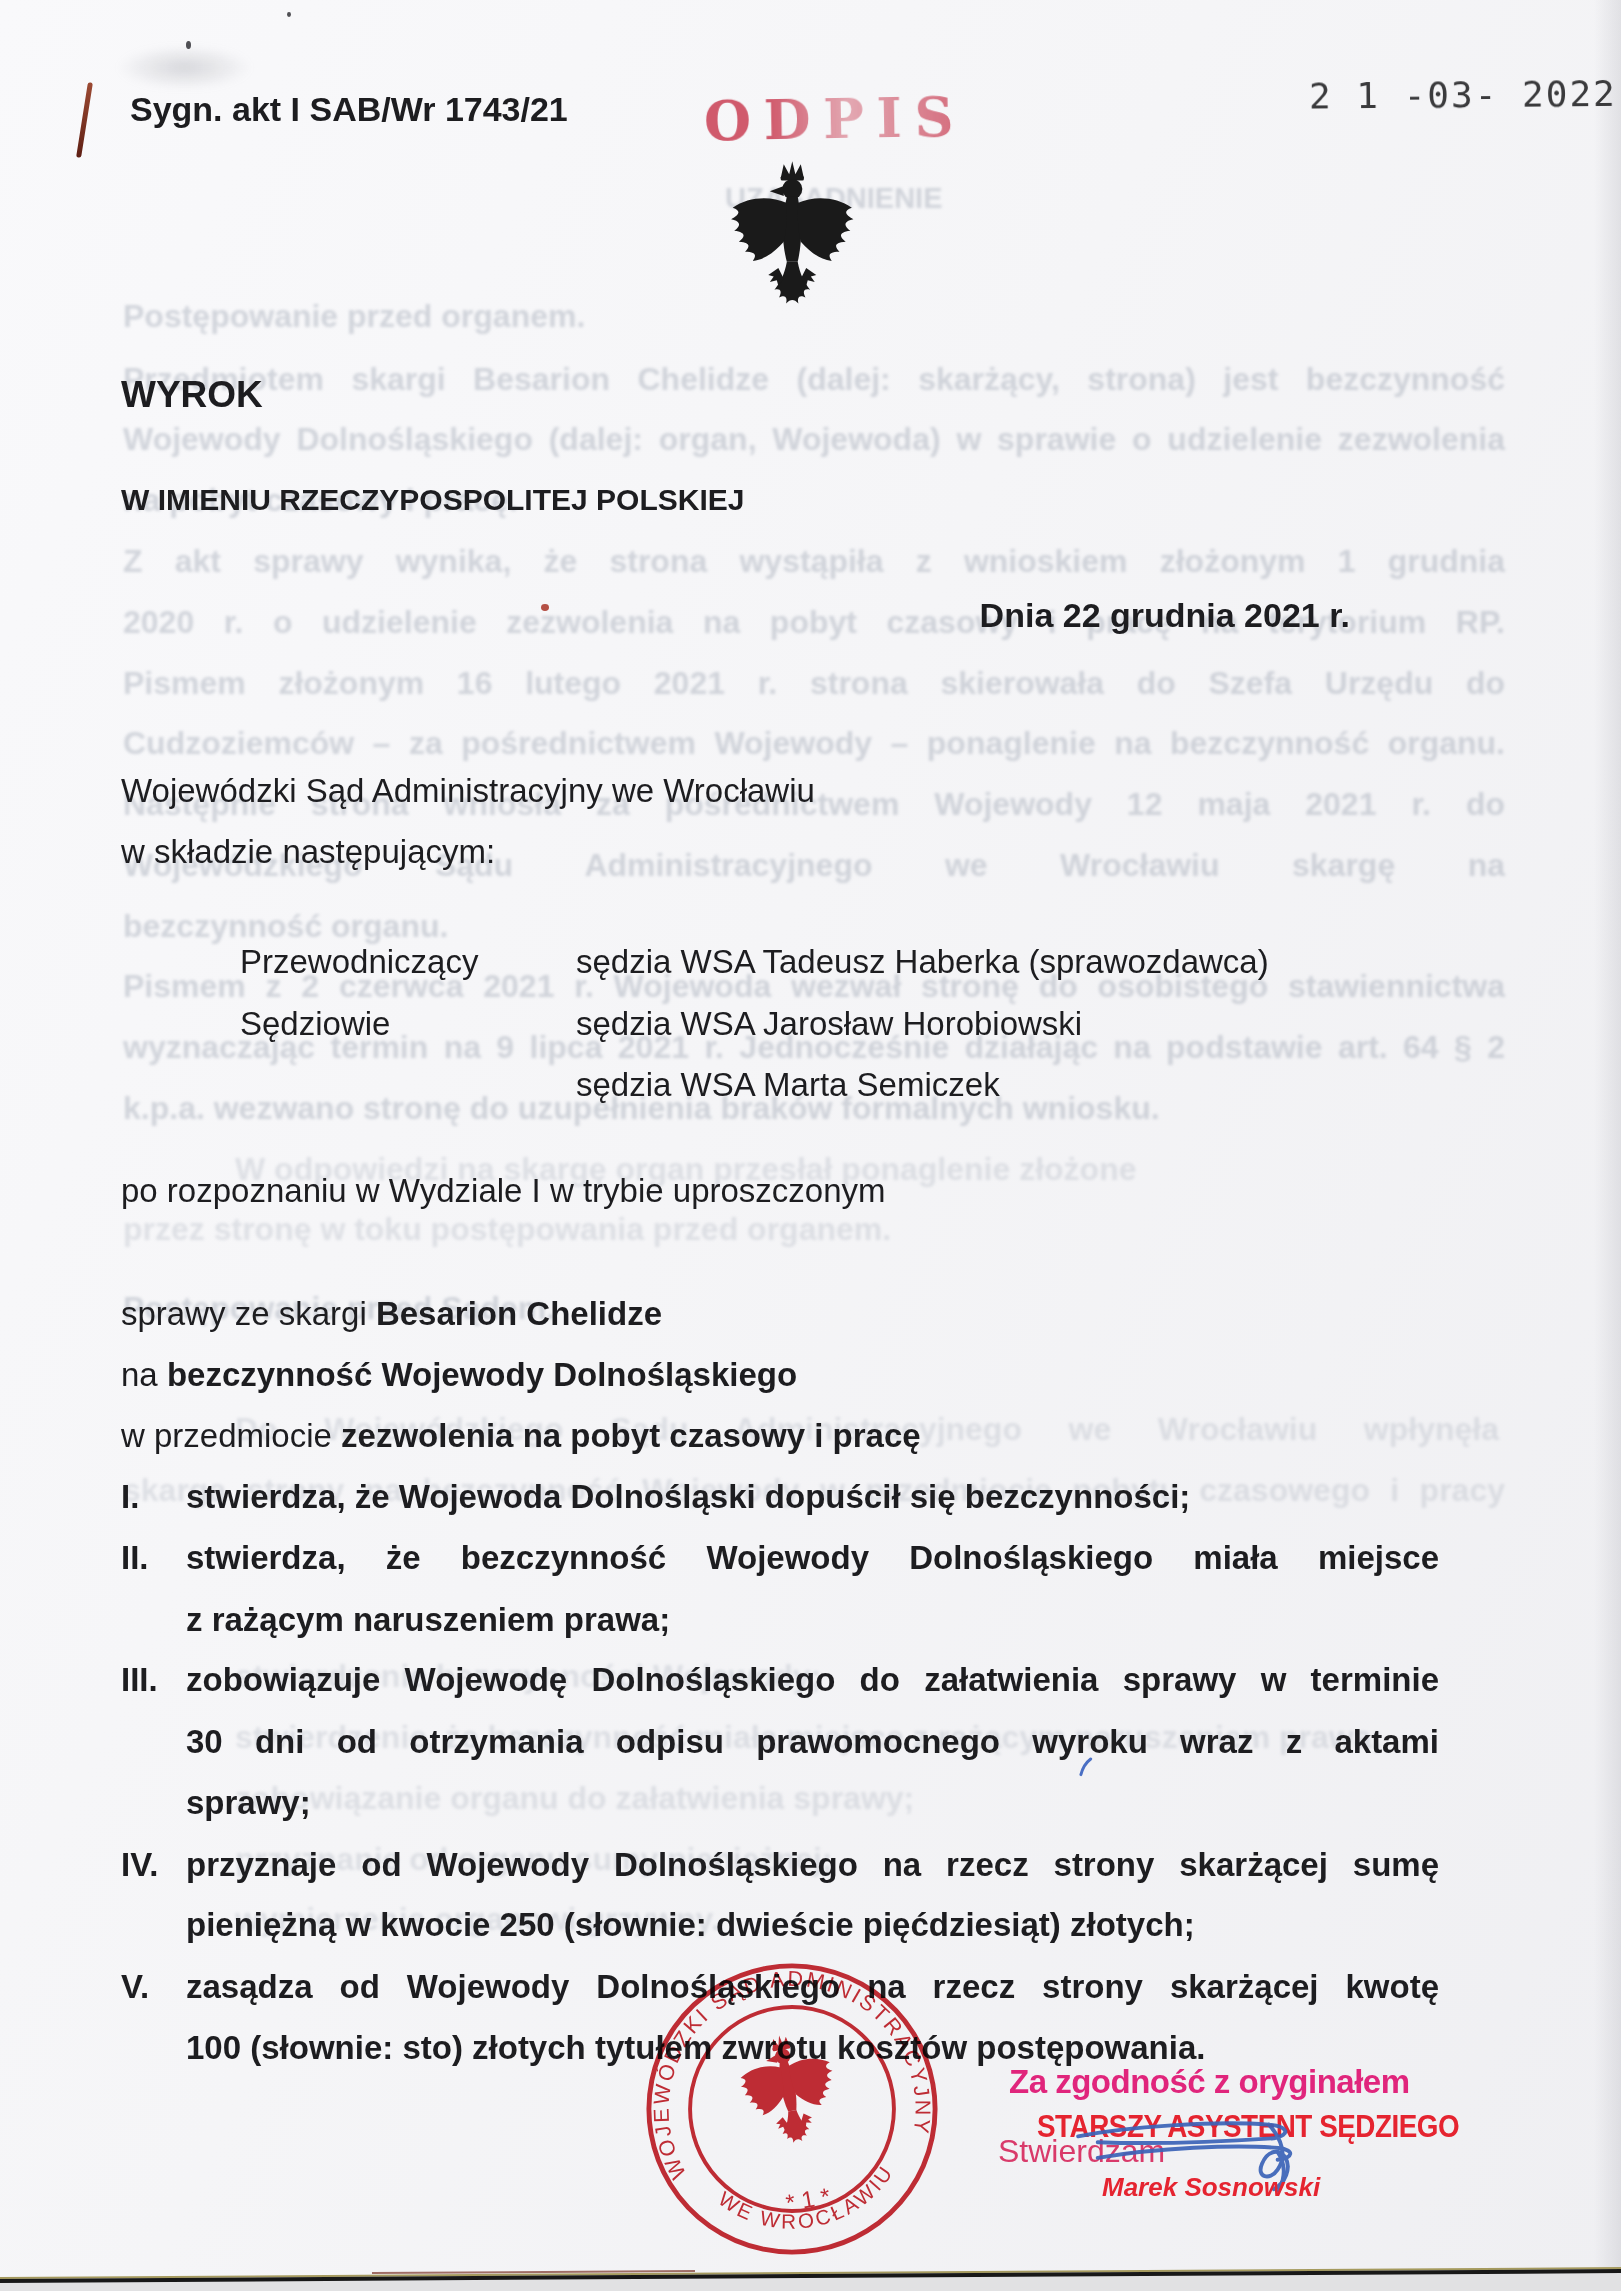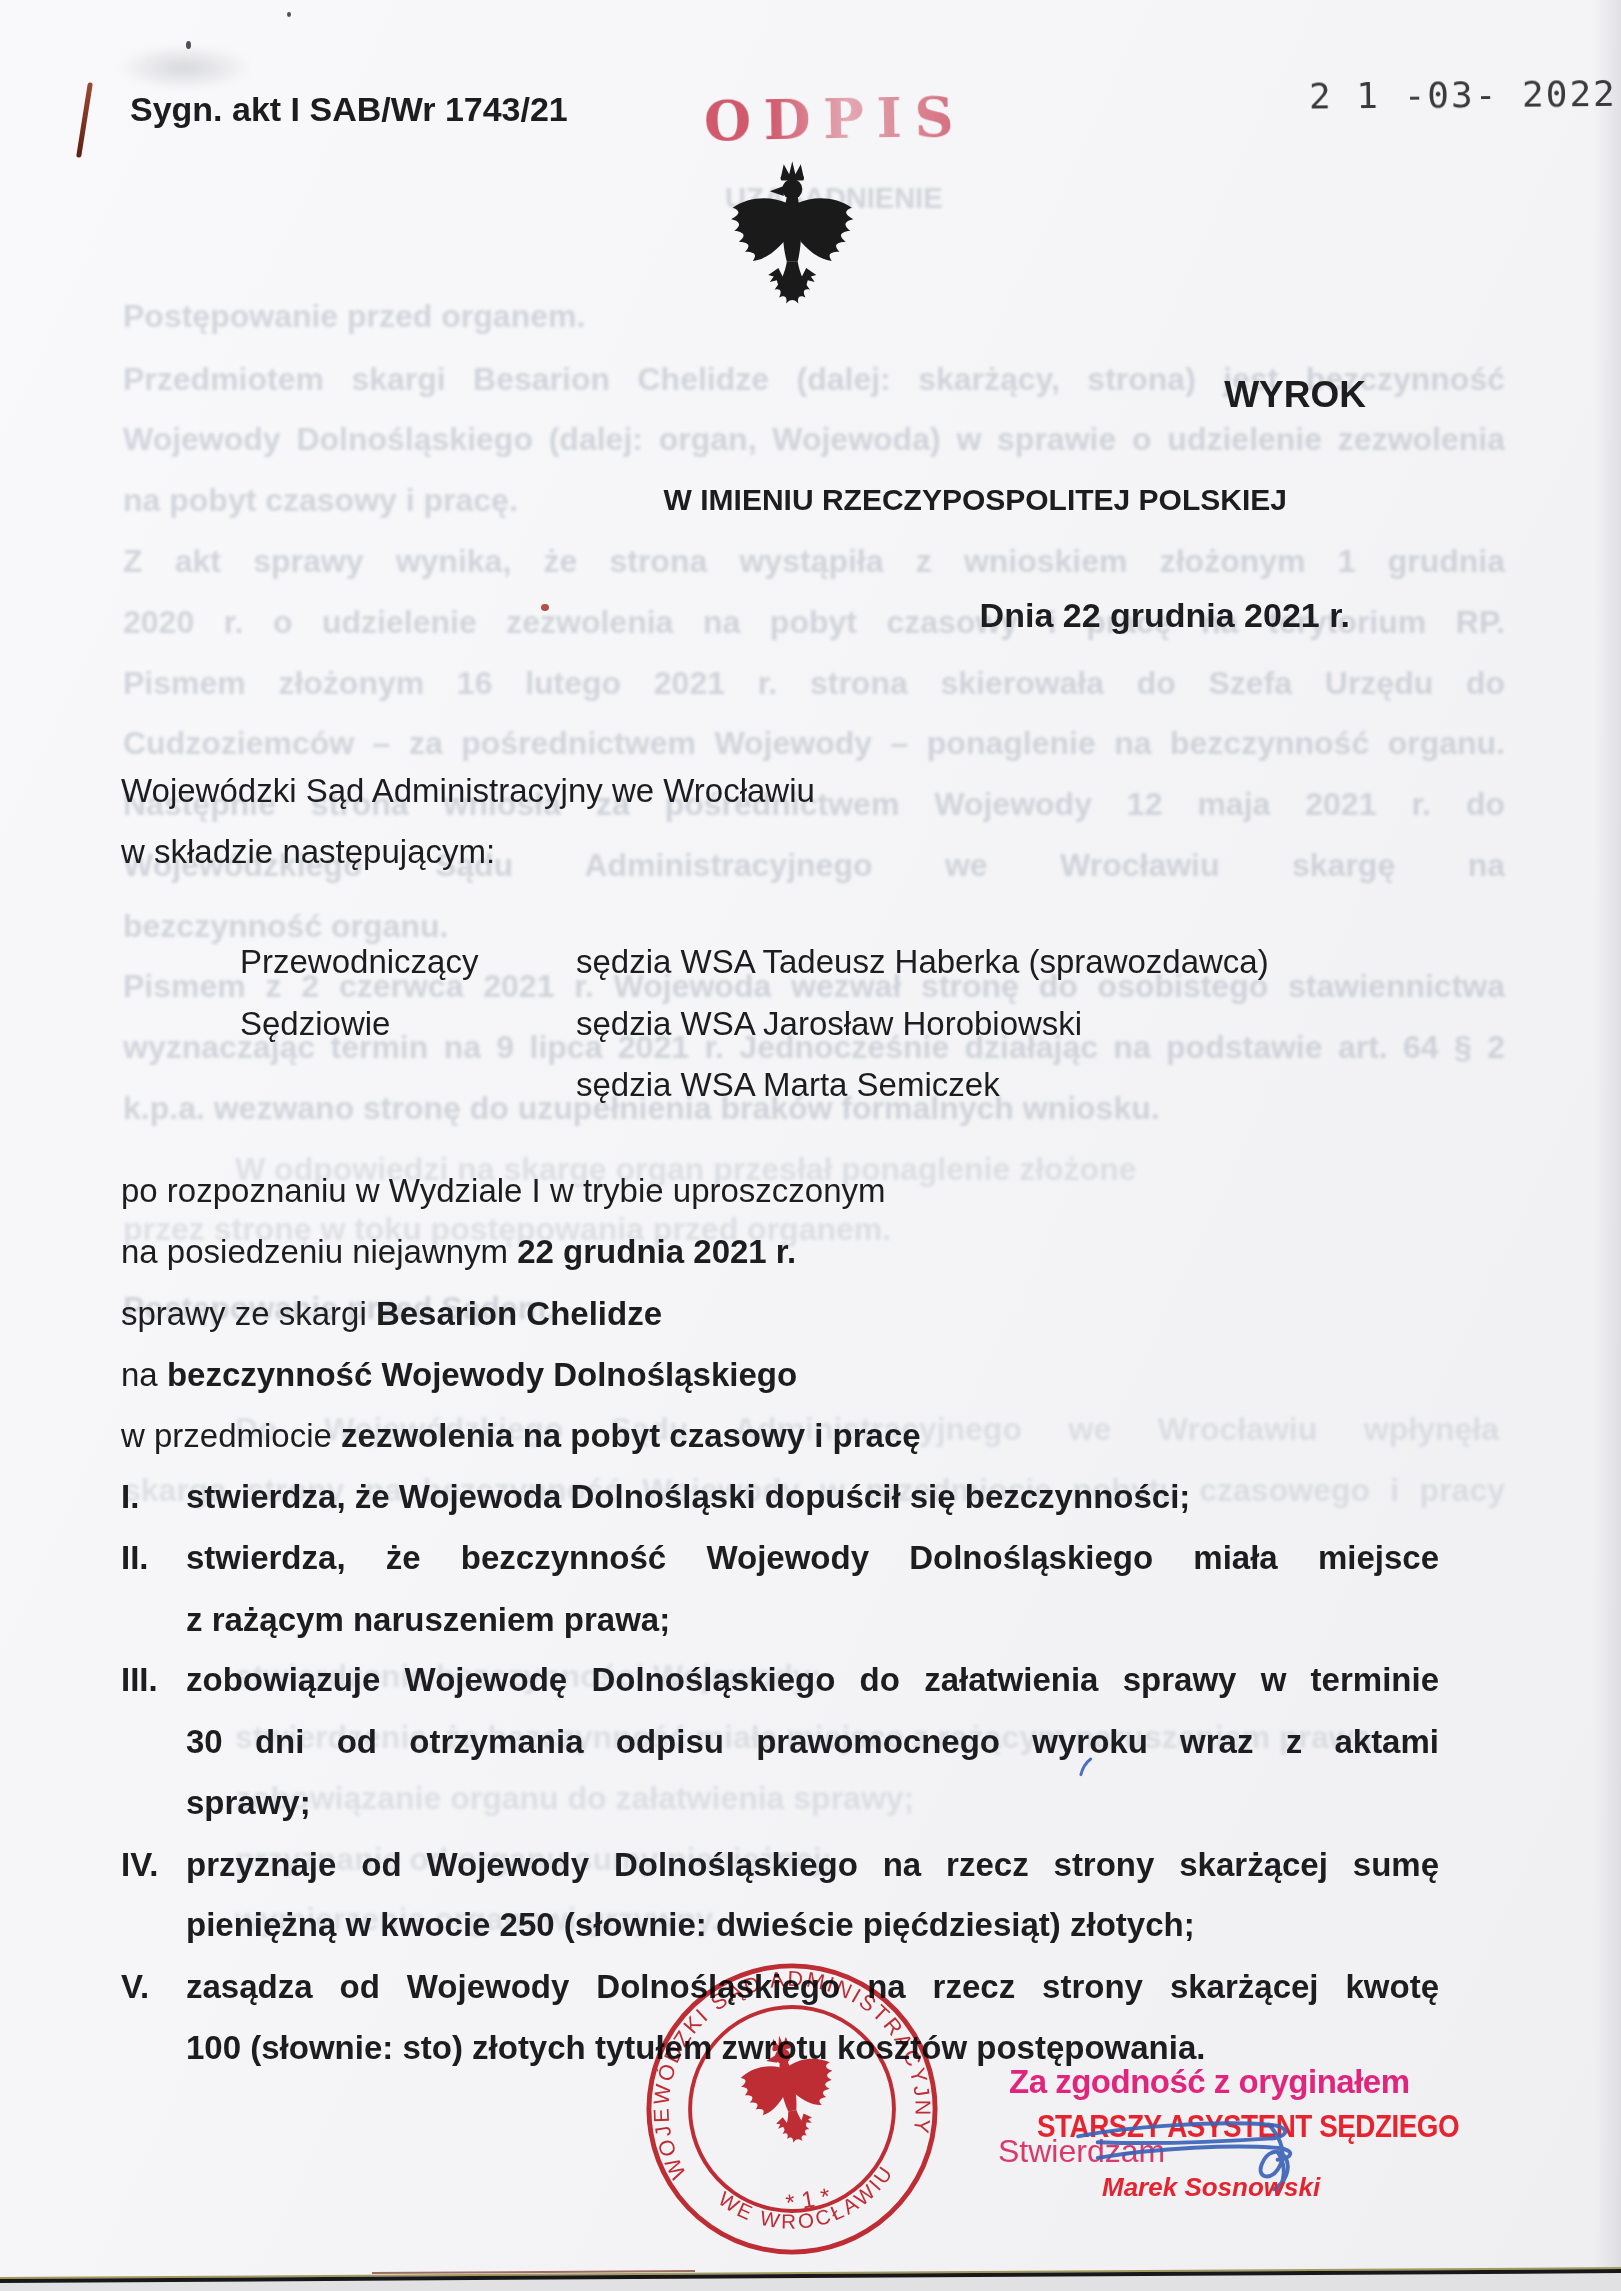--- a/index.html
+++ b/index.html
@@ -3,21 +3,21 @@
 <meta charset="utf-8">
 <style>
   html,body{margin:0;padding:0;background:#e4e4e6;}
   #screen{position:relative;width:1621px;height:2292px;overflow:hidden;
           background:linear-gradient(115deg,#f9f9fb 0%,#f5f5f7 45%,#efeff2 100%);
           font-family:"Liberation Sans",sans-serif;color:#1d1d20;}
   
   .line{position:absolute;font-size:33px;line-height:1.15;white-space:nowrap;color:#1d1d20;}
   .b{font-weight:bold;}
   .just{white-space:normal;text-align:justify;text-align-last:justify;}
-  .center{text-align:right;white-space:nowrap;}
+  .center{text-align:left;white-space:nowrap;}
   
   .ghost{position:absolute;font-size:32px;white-space:nowrap;color:#98a0ae;opacity:.40;
          filter:blur(1.5px);font-weight:bold;}
   .ghost.just{white-space:normal;}
   .ghost.weak{opacity:.26;}
   
   #case-number{top:90px;left:130px;font-size:34px;font-weight:bold;}
   #date-stamp{top:74px;left:1309px;font-family:"DejaVu Sans Mono",monospace;font-size:36px;
               letter-spacing:2px;color:#3a3a3c;filter:blur(0.3px);transform:rotate(-.5deg);}
   #odpis{top:88px;left:704px;font-family:"DejaVu Serif",serif;font-weight:bold;font-size:54px;
@@ -131,21 +131,20 @@
   <div class="line" style="top:772px;left:121px">Wojewódzki Sąd Administracyjny we Wrocławiu</div>
   <div class="line" style="top:833px;left:121px">w składzie następującym:</div>
 
   <div class="line" style="top:943px;left:240px">Przewodniczący</div>
   <div class="line" style="top:943px;left:576px">sędzia WSA Tadeusz Haberka (sprawozdawca)</div>
   <div class="line" style="top:1005px;left:240px">Sędziowie</div>
   <div class="line" style="top:1005px;left:576px">sędzia WSA Jarosław Horobiowski</div>
   <div class="line" style="top:1066px;left:576px">sędzia WSA Marta Semiczek</div>
 
   <div class="line" style="top:1172px;left:121px"><span>po rozpoznaniu w Wydziale I w trybie uproszczonym</span><b></b></div>
-  <div class="line" style="top:1233px;left:121px"><span>na posiedzeniu niejawnym </span><b>22 grudnia 2021 r.</b></div>
   <div class="line" style="top:1356px;left:121px"><span>na </span><b>bezczynność Wojewody Dolnośląskiego</b></div>
   <div class="line" style="top:1295px;left:121px"><span>sprawy ze skargi </span><b>Besarion Chelidze</b></div>
   <div class="line" style="top:1417px;left:121px"><span>w przedmiocie </span><b>zezwolenia na pobyt czasowy i pracę</b></div>
 
   <div class="line b" style="top:1478px;left:121px">I.</div>
   <div class="line b" style="top:1478px;left:186px">stwierdza, że Wojewoda Dolnośląski dopuścił się bezczynności;</div>
 
   <div class="line b" style="top:1539px;left:121px">II.</div>
   <div class="line b just" style="top:1539px;left:186px;width:1253px">stwierdza, że bezczynność Wojewody Dolnośląskiego miała miejsce</div>
   <div class="line b" style="top:1601px;left:186px">z rażącym naruszeniem prawa;</div>

